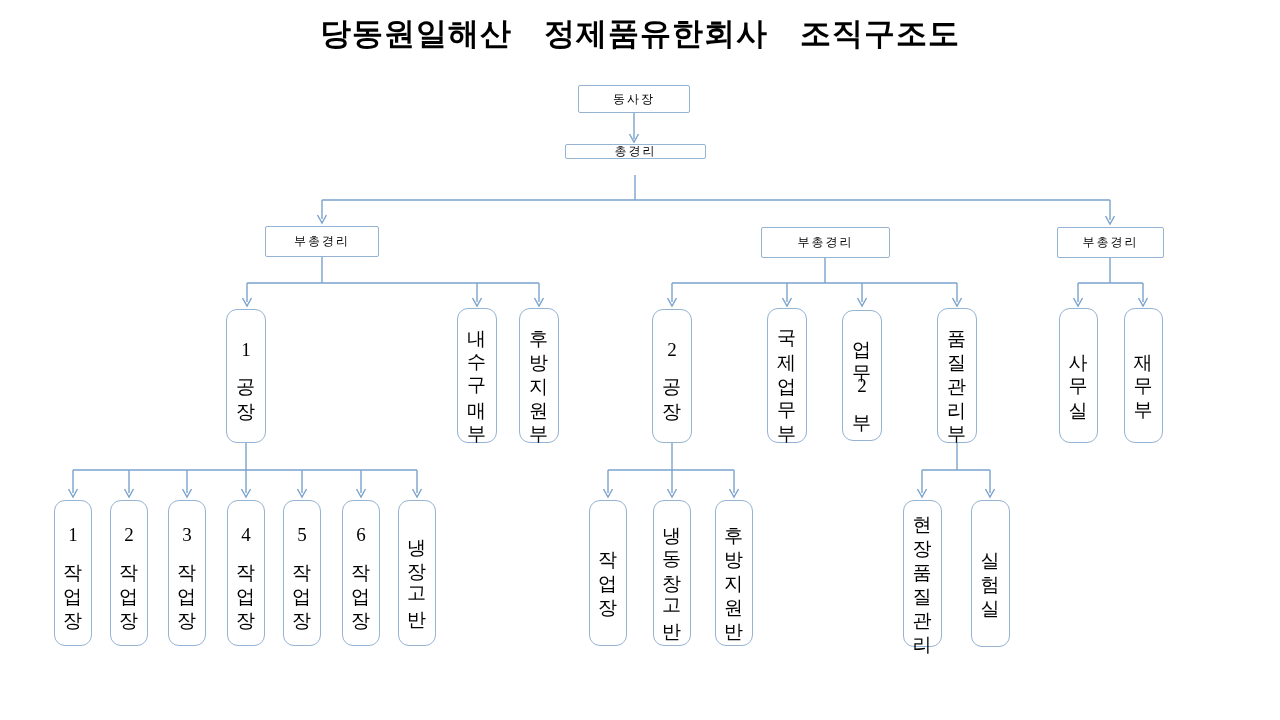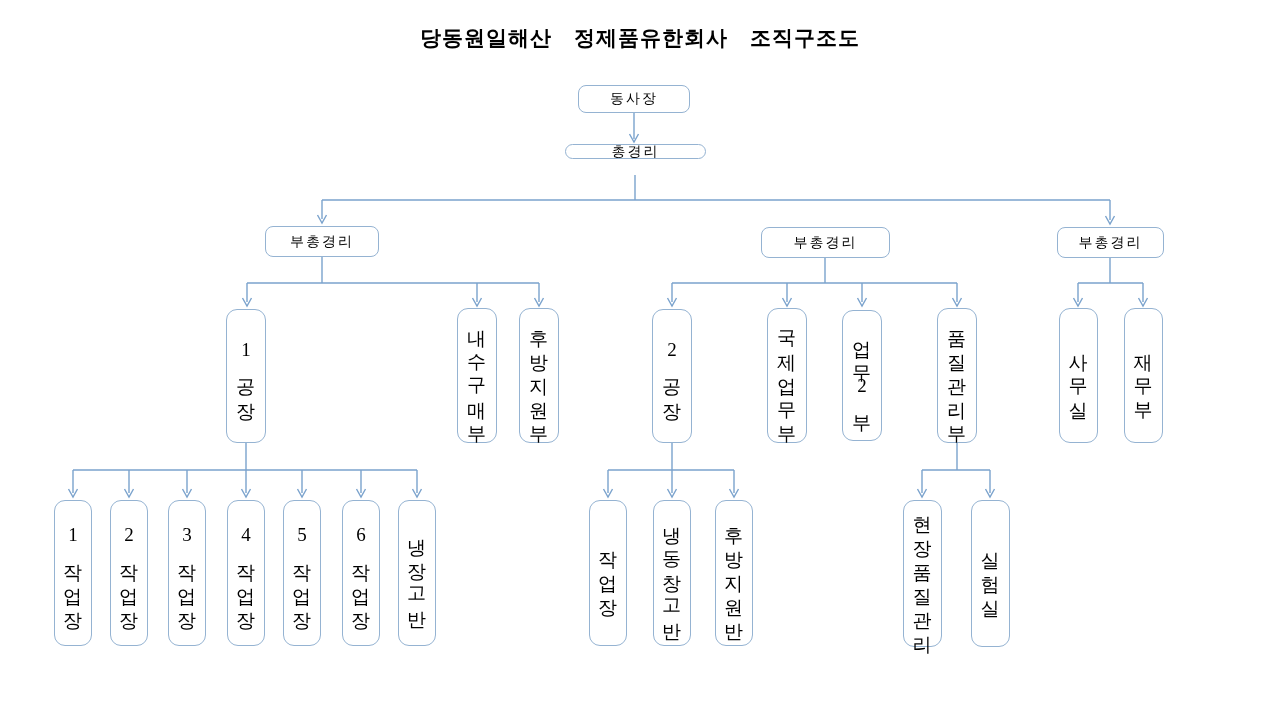--- a/index.html
+++ b/index.html
@@ -6,34 +6,34 @@
   html,body { background:#fff; }
   body {
     width:1280px; height:720px;
     font-family:"Liberation Serif","DejaVu Serif",serif;
   }
   .stage {
     position:relative; width:1280px; height:720px;
     background:var(--background,#ffffff); overflow:hidden;
   }
   .chart-title {
-    position:absolute; top:24px; left:0; width:100%;
-    text-align:center; font-size:21px; font-weight:bold;
+    position:absolute; top:13px; left:0; width:100%;
+    text-align:center; font-size:31px; font-weight:bold;
     color:var(--text,#000); letter-spacing:1px;
   }
   svg.wires { position:absolute; left:0; top:0; width:1280px; height:720px; }
   .wire  { fill:none; stroke:var(--line,#7ba3cd); stroke-width:1.4px; }
   .arrowheads { fill:none; stroke:var(--line,#7ba3cd); stroke-width:1.4px; stroke-linejoin:miter; }
   .node {
     position:absolute; background:#fff;
     border:1.5px solid var(--border,#95b3d2);
     display:flex; align-items:center; justify-content:center;
     color:var(--text,#000);
   }
-  .hbox { border-radius:8px; font-size:14px;align-items:center; }
+  .hbox { border-radius:2px; font-size:12px;align-items:center; }
   .hbox .nlabel { letter-spacing:2px; white-space:nowrap; }
   .vbox { border-radius:11px; font-size:19px; }
   .vbox .nlabel {
     writing-mode:vertical-rl; text-orientation:upright;
     letter-spacing:5px; line-height:1;
   }
 </style>
 </head>
 <body>
 

